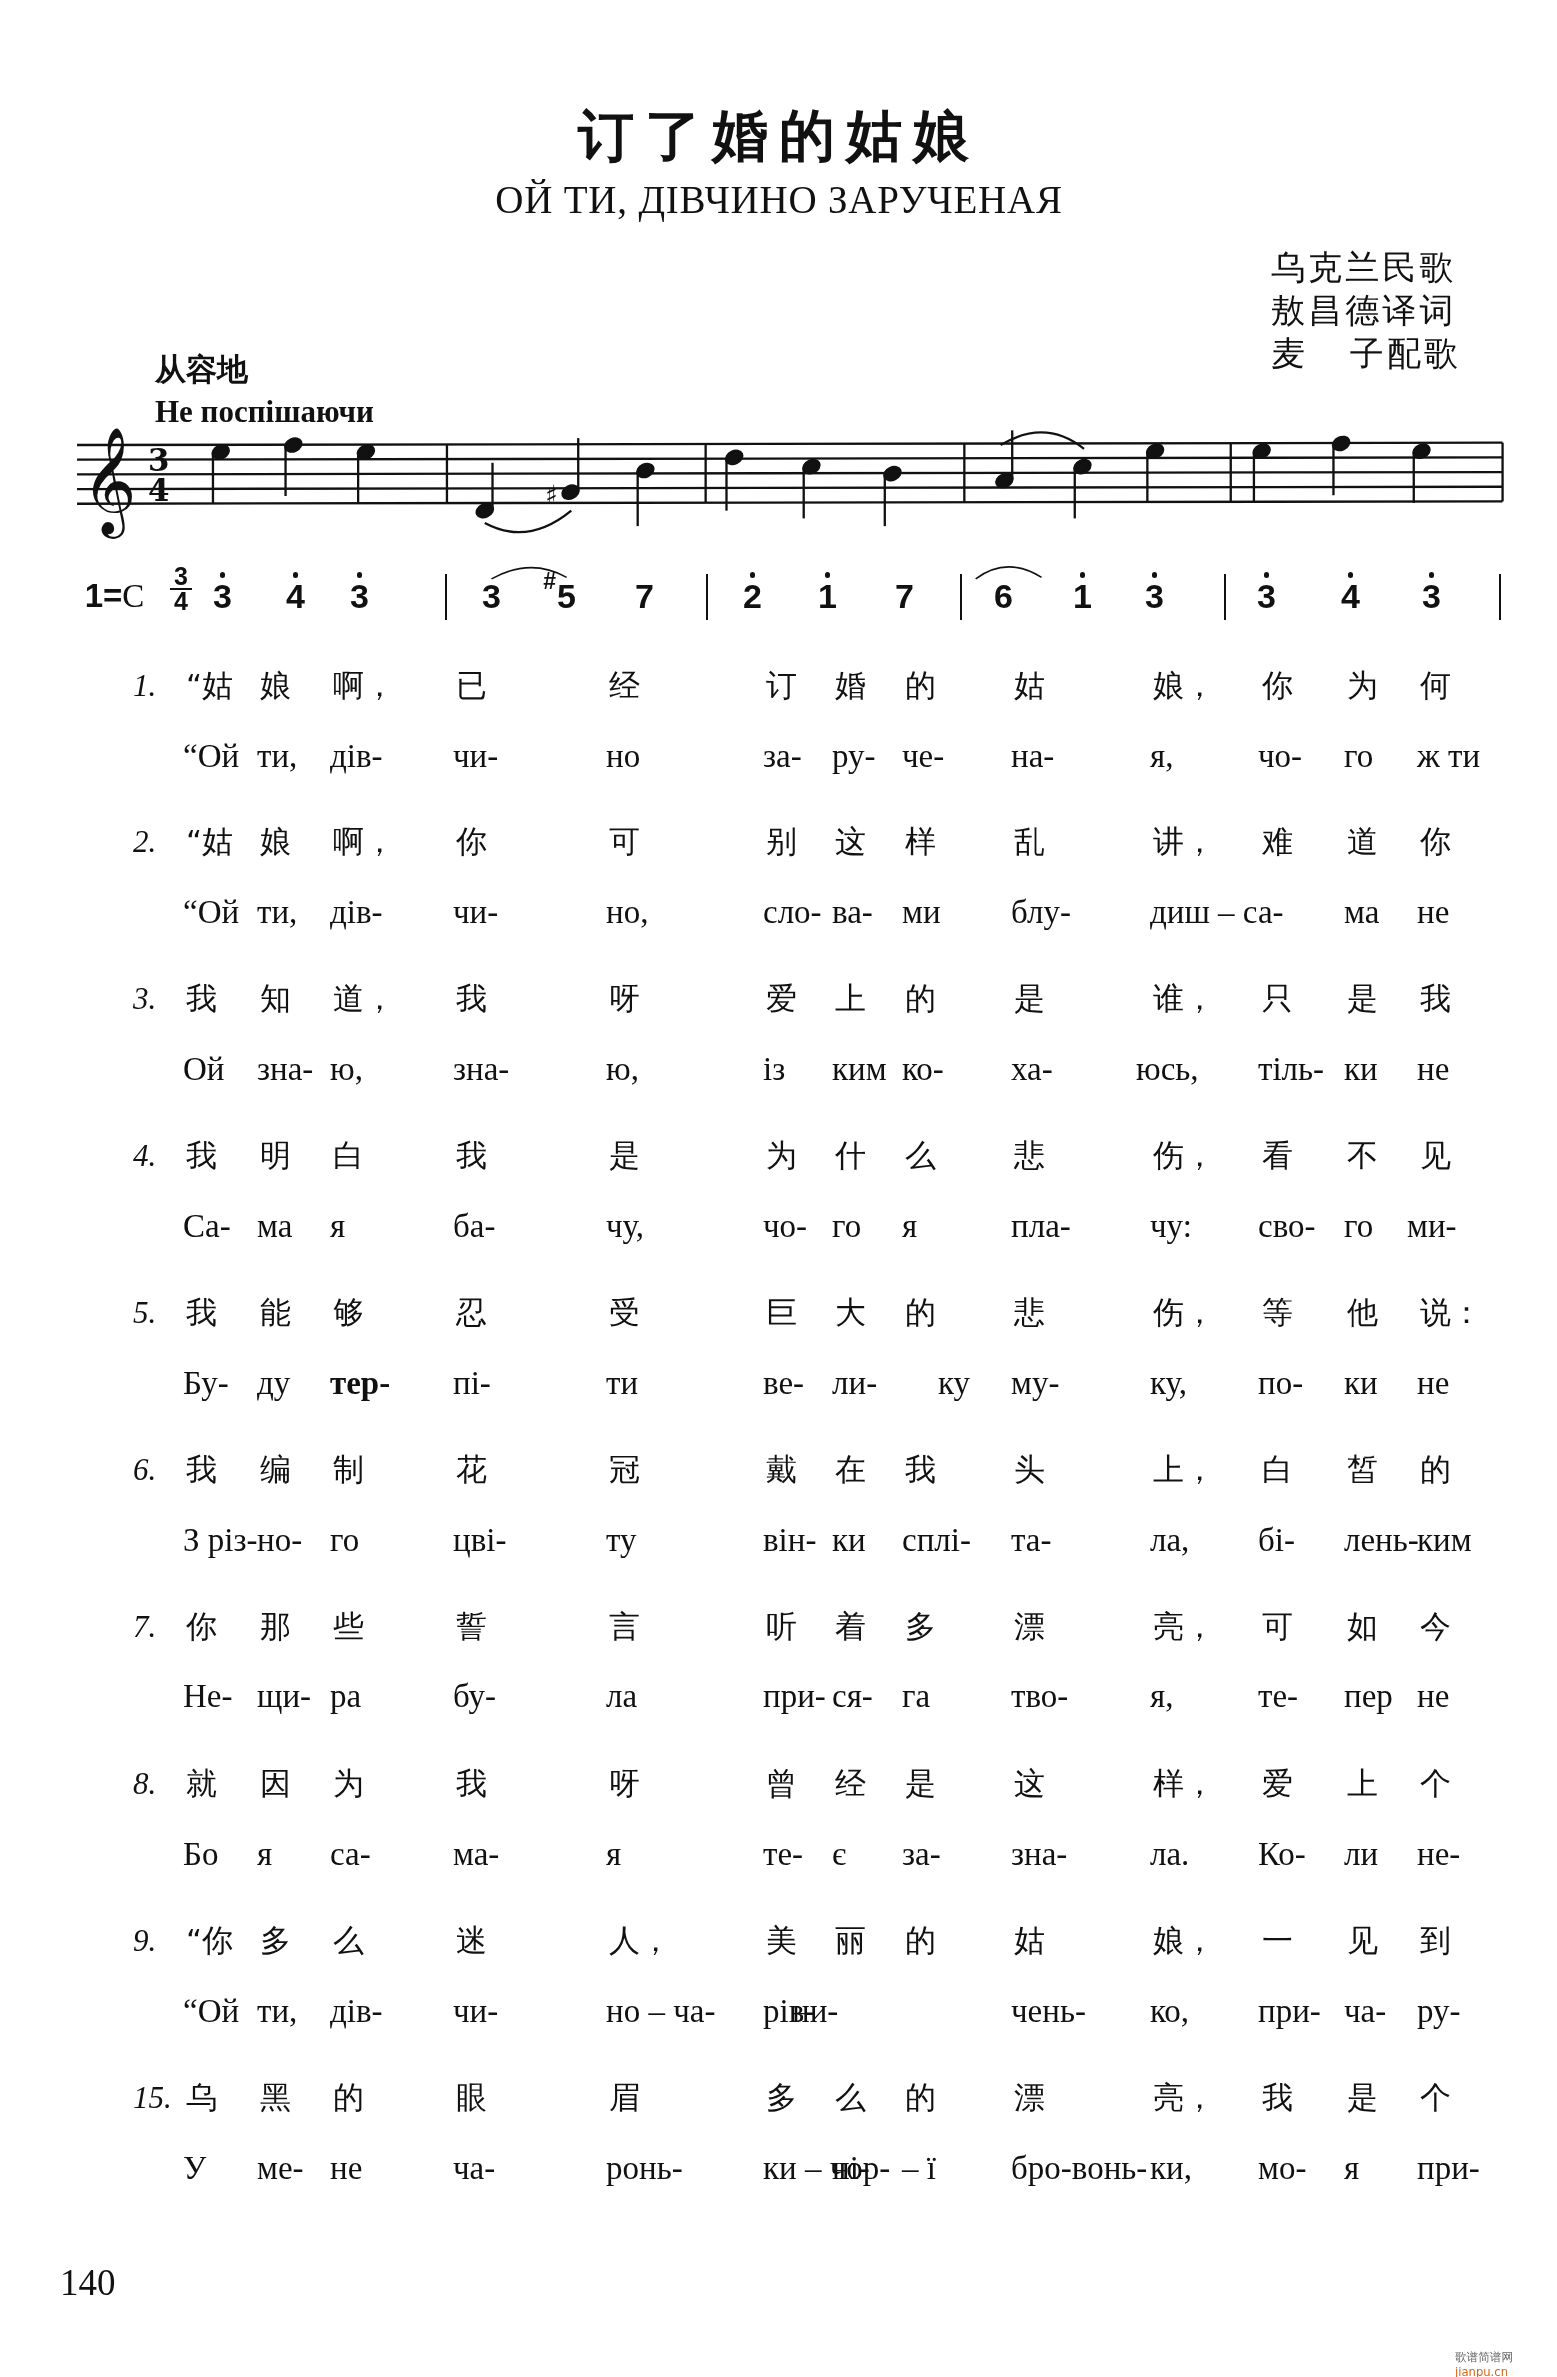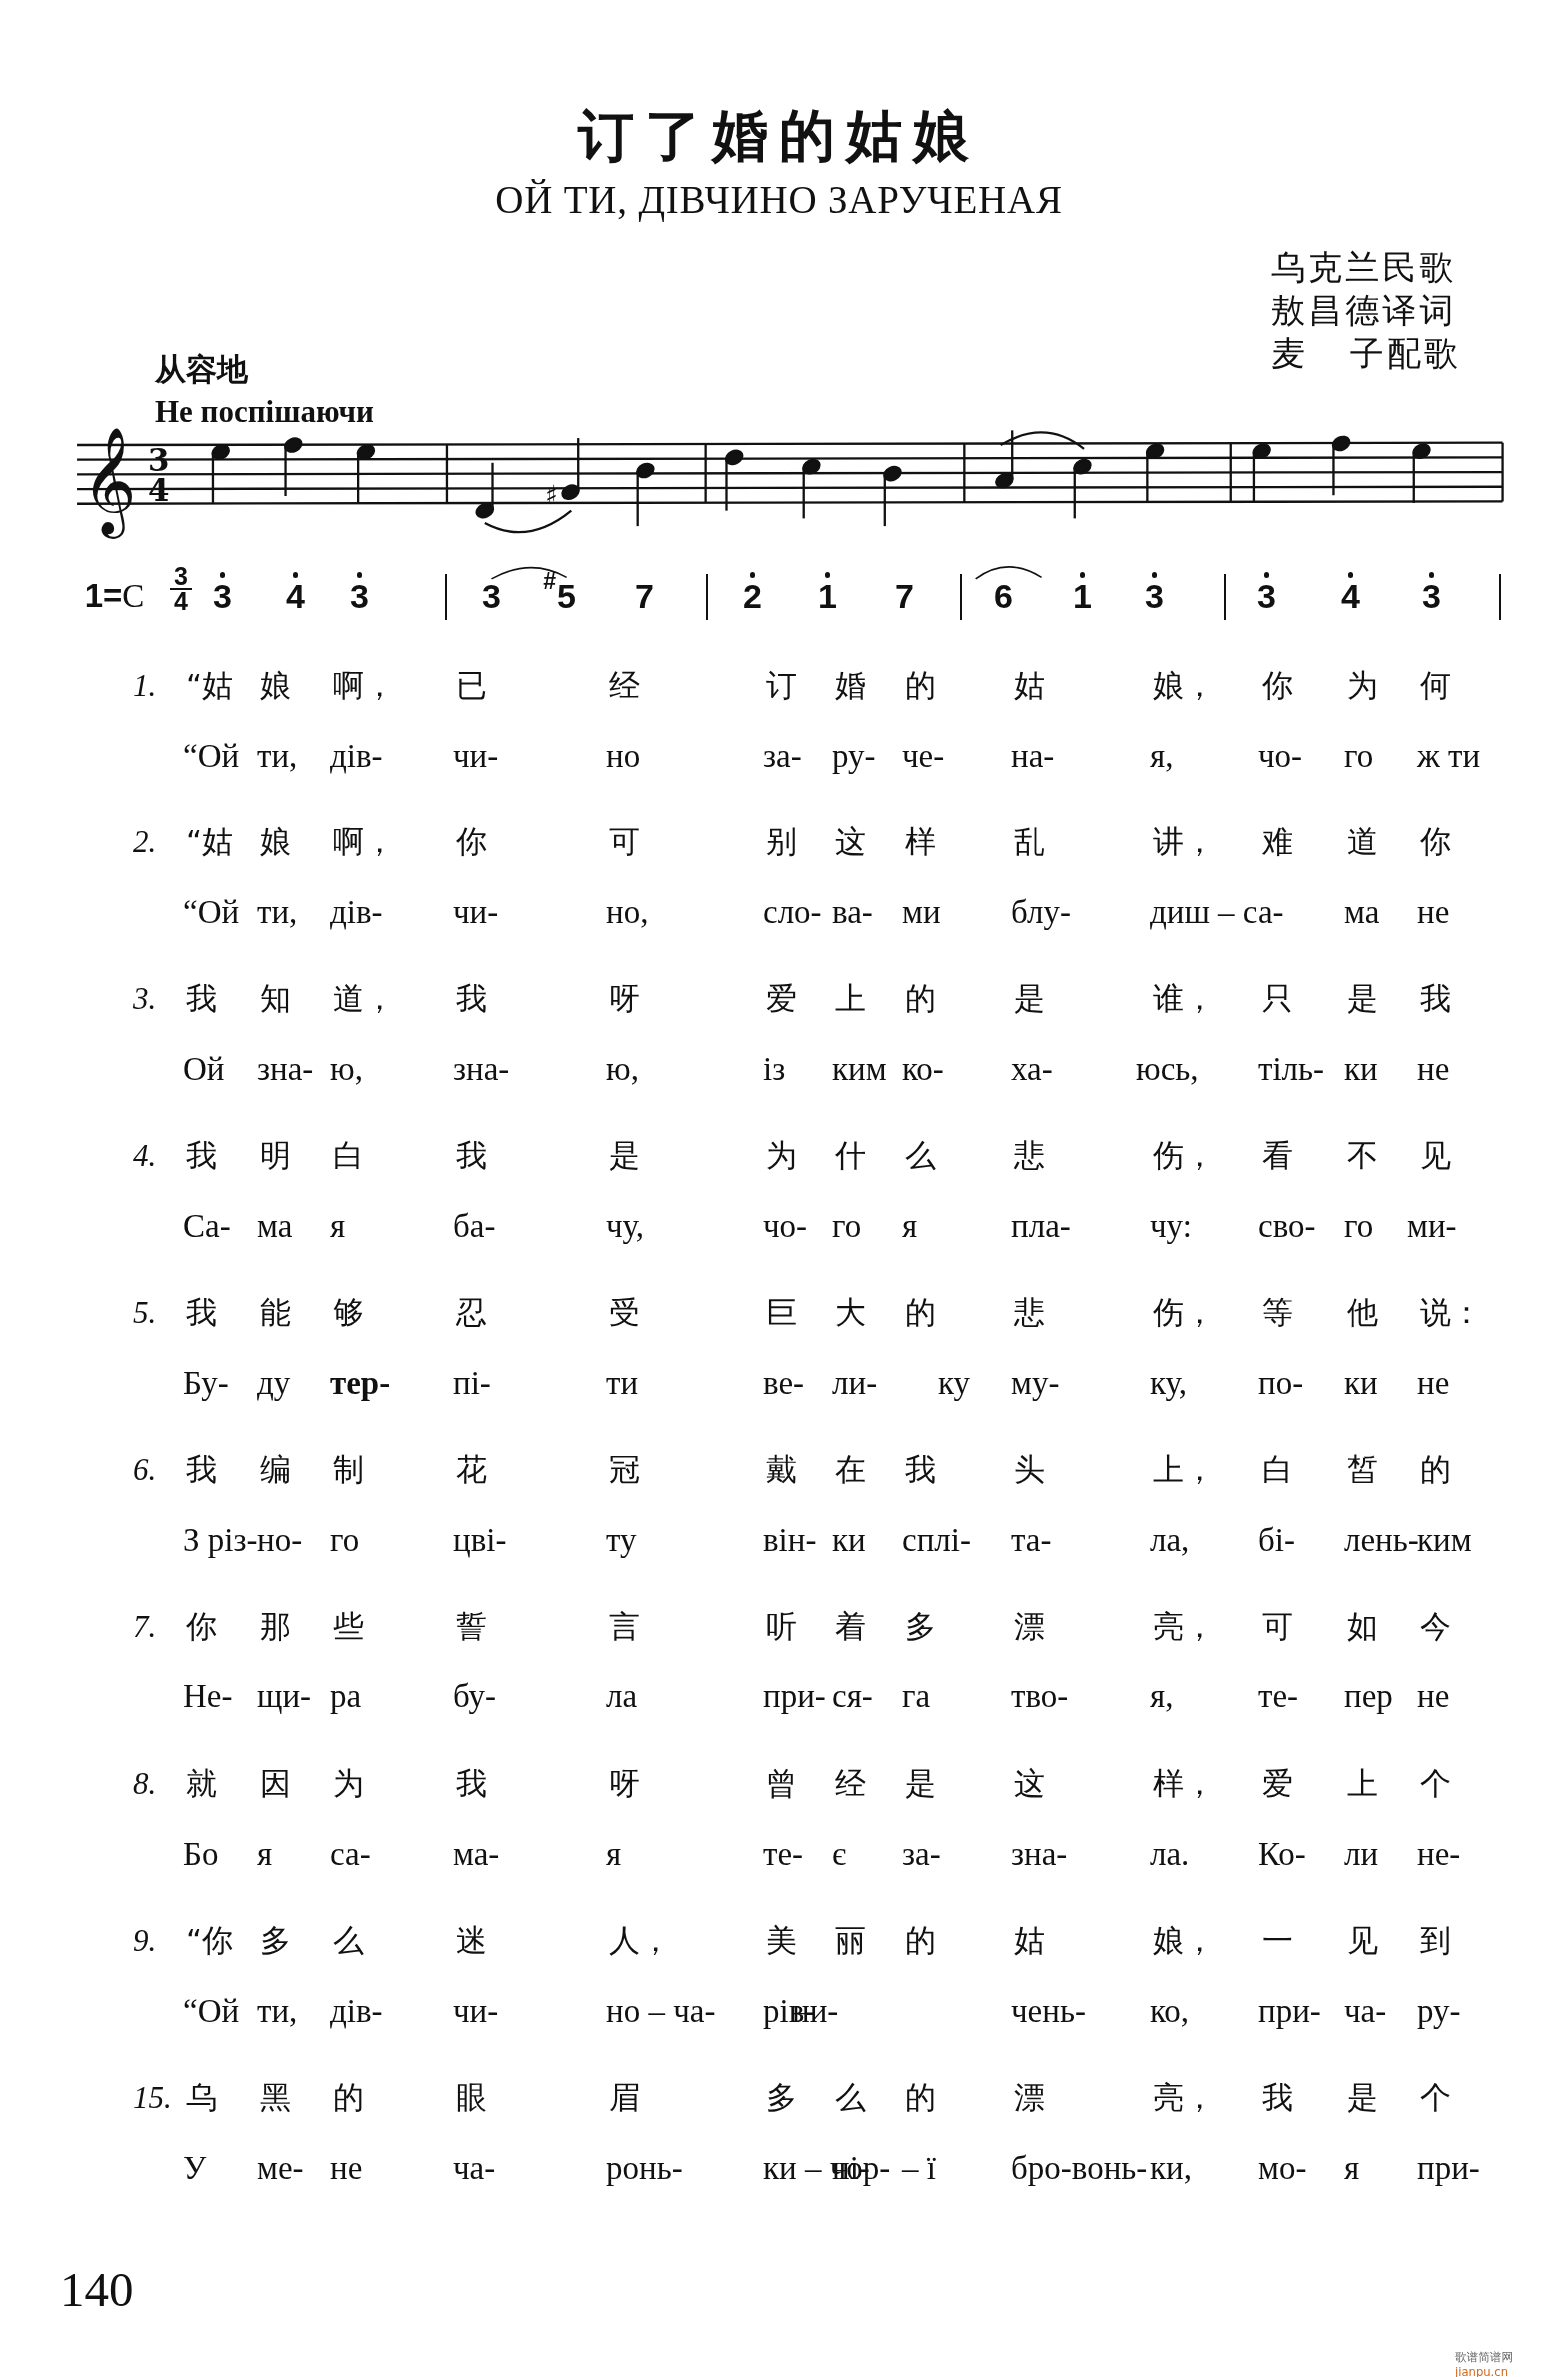--- a/index.html
+++ b/index.html
@@ -19,21 +19,21 @@
   .jp-time .num { display:block; border-bottom:2.3px solid #111; }
   .jp-note { position:absolute; top:11px; font-size:34px; width:31px; text-align:center; }
   .jp-note .dot { position:absolute; left:13px; top:-4.6px; width:5.4px; height:5.4px; border-radius:50%; background:#111; }
   .jp-note .sharp { position:absolute; left:-7.7px; top:-9.3px; font-size:23px; }
   .jp-bar { position:absolute; top:7.7px; width:2.3px; height:46px; background:#111; }
   .lyric-row { position:absolute; left:0; width:1558px; height:46px; font-size:31px; }
   .lyric-row.cn { font-family:"DejaVu Sans", sans-serif; }
   .lyric-row.ua { font-family:"Liberation Serif", serif; font-size:33px; }
   .syl { position:absolute; top:0; white-space:pre; }
   .vnum { position:absolute; top:3.1px; left:133px; font-family:"Liberation Serif", serif; font-style:italic; font-size:31px; }
-  .page-num { left:60px; top:2261px; font-family:"Liberation Serif", serif; font-size:49px; }
+  .page-num { left:60px; top:2261px; font-family:"Liberation Serif", serif; font-size:37px; }
   .watermark { left:1455px; top:2350px; font-family:"DejaVu Sans", sans-serif; font-size:11.6px; color:#666; }
   .watermark .brand { color:#d2691e; }
 </style>
 </head>
 <body>
 
 <div class="abs title-cn">订了婚的姑娘</div>
 <div class="abs title-ua">ОЙ ТИ, ДІВЧИНО ЗАРУЧЕНАЯ</div>
 <div class="abs credits">
   <div class="credit-line">乌克兰民歌</div>

